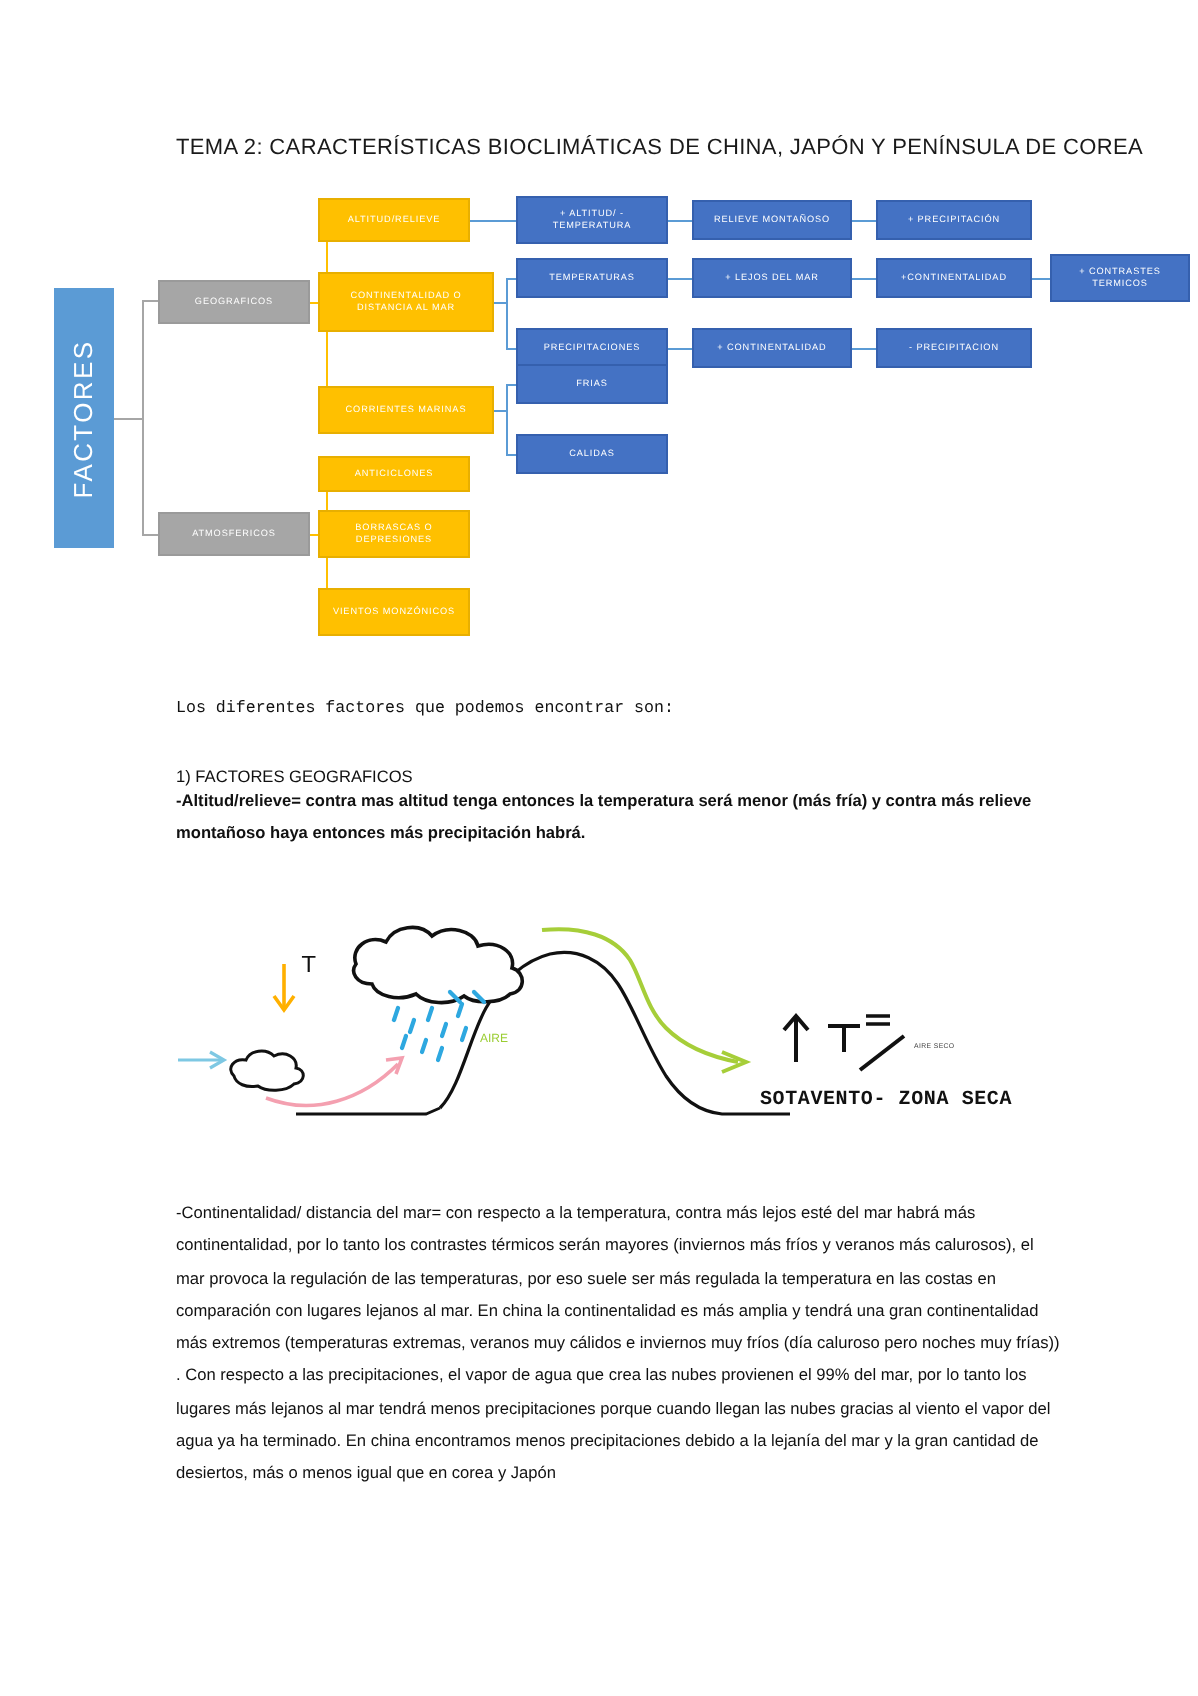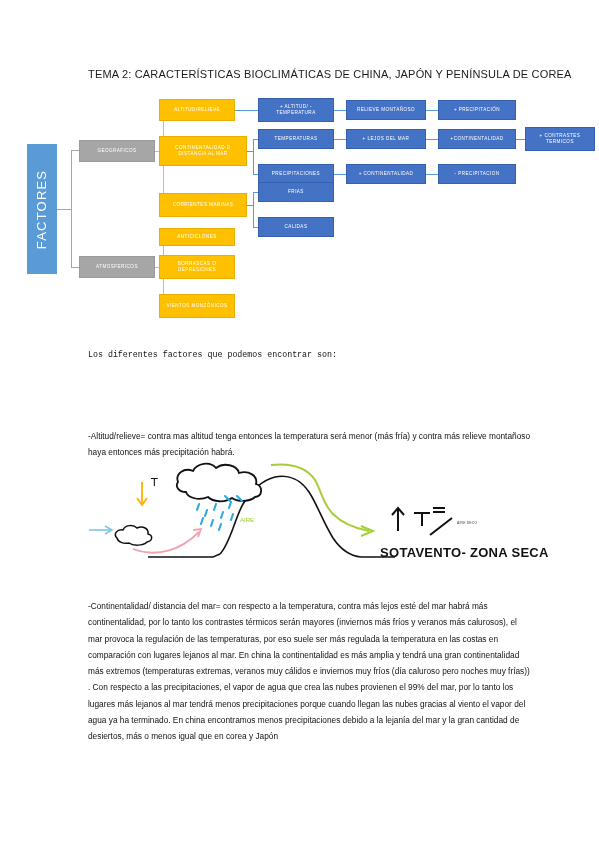--- a/index.html
+++ b/index.html
@@ -79,25 +79,26 @@
     font-size: 8.3px;
     line-height: 16.3px;
     color: #111;
   }
 
   
   .sketch { position: absolute; left: 85px; top: 452px; width: 450px; height: 130px; }
   .sketch svg { display: block; }
   .sk-label {
     position: absolute;
-    font-size: 13px;
+    font-size: 10px;
     font-weight: bold;
     letter-spacing: 0.3px;
     color: #111;
     white-space: nowrap;
+    font-family: Liberation Mono, monospace;
   }
   .sk-tiny {
     position: absolute;
     font-size: 3.4px;
     letter-spacing: 0.2px;
     color: #444;
     white-space: nowrap;
   }
   .sk-glyph {
     position: absolute;
@@ -223,21 +224,22 @@
 
     <div class="node blue" style="left:258px; top:90px; width:76px; height:20px;">
       <span>FRIAS</span>
     </div>
     <div class="node blue" style="left:258px; top:125px; width:76px; height:20px;">
       <span>CALIDAS</span>
     </div>
   </div>
 
   <div class="para" style="top:347px;font-family:Liberation Mono, monospace;">Los diferentes factores que podemos encontrar son:</div>
-  <div class="para" style="top:428px;">-Altitud/relieve= contra mas altitud tenga entonces la temperatura será menor (más fría) y contra más relieve montañoso haya entonces más precipitación habrá.</div>
+  <div class="para" style="top:380px;">1) FACTORES GEOGRAFICOS</div>
+  <div class="para" style="top:392px;font-weight:bold;">-Altitud/relieve= contra mas altitud tenga entonces la temperatura será menor (más fría) y contra más relieve montañoso haya entonces más precipitación habrá.</div>
 
   <div class="sketch">
     <svg width="450" height="130" viewBox="0 0 450 130">
 
       <path d="M 63 105 L 128 105 L 135 102" fill="none" stroke="#111" stroke-width="1.4"></path>
 
       <path d="M 135 102 C 145 92 150 66 158 52 C 166 38 178 28 190 25
                C 204 22 216 28 224 40 C 232 52 238 70 248 86
                C 256 98 266 104 276 105 L 310 105" fill="none" stroke="#111" stroke-width="1.6"></path>
 

